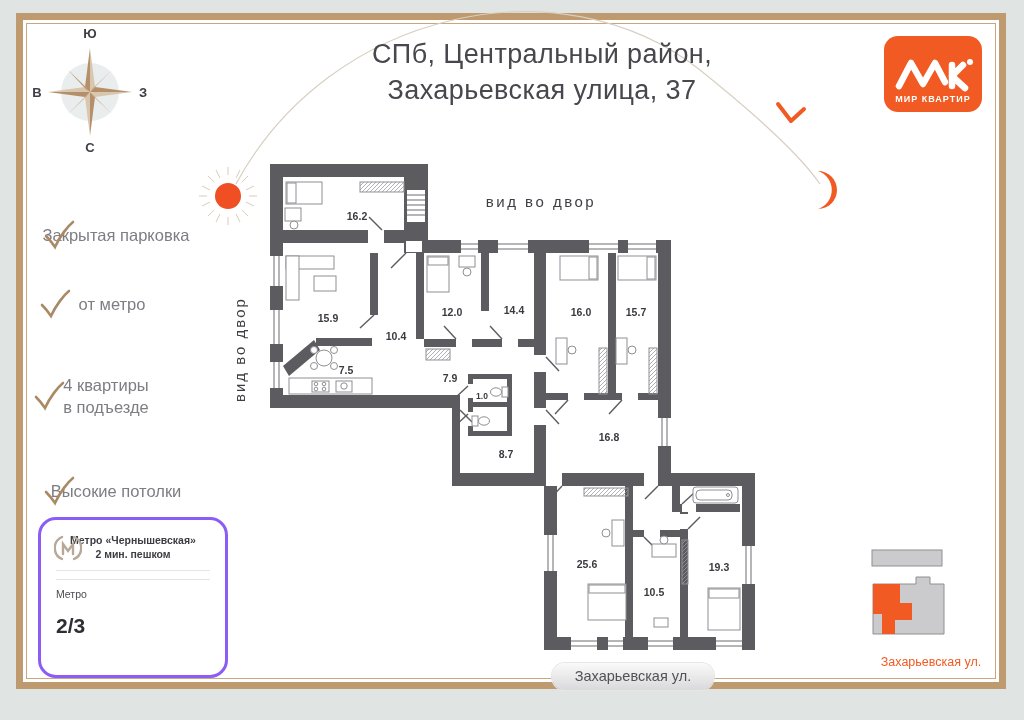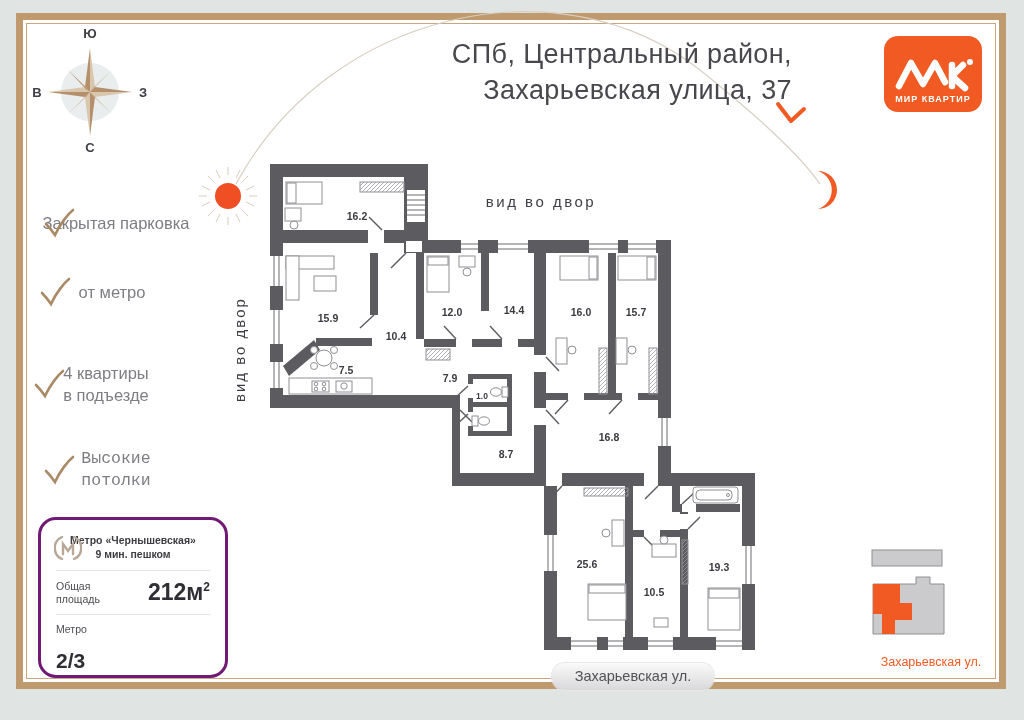--- a/index.html
+++ b/index.html
@@ -10,29 +10,29 @@
     color:#46464c;
   }
   .frame{
     position:absolute;left:16px;top:13px;width:976px;height:662px;
     background:#fff;border:7px solid #bf9a6e;
     box-shadow:inset 0 0 0 3px #fff, inset 0 0 0 4px #c9a67d;
     pointer-events:none;
   }
   .title{
     position:absolute;left:292px;top:36px;width:500px;
-    text-align:right;font-size:27px;line-height:36px;font-weight:500;
+    text-align:center;font-size:27px;line-height:36px;font-weight:500;
     color:#47474d;letter-spacing:.4px;
   }
   .logo{position:absolute;left:884px;top:36px;}
-  .feat{position:absolute;display:flex;align-items:center;gap:20px;}
+  .feat{position:absolute;display:flex;align-items:center;gap:20px;margin-top:12px;}
   .feat .txt{width:148px;text-align:center;font-size:16.5px;line-height:22px;color:#7d7d83;}
   .card{
     position:absolute;left:38px;top:517px;width:190px;height:161px;
-    box-sizing:border-box;background:#fff;border:3px solid #701a75;
+    box-sizing:border-box;background:#fff;border:3px solid #8b5cf6;
     border-radius:18px;padding:13px 13px 9px 13px;
   }
   .mrow{display:flex;align-items:center;gap:8px;}
   .mtxt{flex:1;text-align:center;}
   .mname{font-size:10.5px;font-weight:bold;color:#3c3c42;line-height:14px;}
   .mwalk{font-size:10.5px;font-weight:bold;color:#3c3c42;line-height:15px;}
   .cdiv{border-top:1px solid #e4e4e6;margin:8px 2px;}
   .arearow{display:flex;justify-content:space-between;align-items:center;padding:0 2px;}
   .alabel{font-size:10.5px;color:#4c4c52;line-height:13px;}
   .aval{font-size:23px;font-weight:bold;color:#2e2e34;}
@@ -149,51 +149,44 @@
 </div>
 <div class="feat" style="left:32px;top:362px;">
   <svg width="34" height="32" viewBox="0 0 34 32">
       <path d="M4 17 C8 21 11 25 13 28 C18 17 26 7 31 3" fill="none" stroke="#aa8a66" stroke-width="2.6" stroke-linecap="round"></path>
     </svg>
   <div class="txt">
     <div>4 квартиры</div>
     <div>в подъезде</div>
   </div>
 </div>
-<div class="feat" style="left:42px;top:448px;font-family:Liberation Mono, monospace;">
+<div class="feat" style="left:42px;top:468px;">
   <svg width="34" height="32" viewBox="0 0 34 32">
       <path d="M4 17 C8 21 11 25 13 28 C18 17 26 7 31 3" fill="none" stroke="#aa8a66" stroke-width="2.6" stroke-linecap="round"></path>
     </svg>
   <div class="txt">
       <div>Высокие потолки</div>
     </div>
 </div>
 
 <div class="card">
   <div class="mrow">
     <svg width="28" height="28" viewBox="0 0 28 28">
       <g stroke="#b7a898" stroke-width="2.4" fill="none" stroke-linecap="round">
         <path d="M8,3 A12,12 0 0 0 8,25"></path>
         <path d="M20,3 A12,12 0 0 1 20,25"></path>
         <path d="M9,20 V10 L14,17 L19,10 V20"></path>
       </g>
     </svg>
     <div class="mtxt">
       <div class="mname">Метро «Чернышевская»</div>
-      <div class="mwalk">9 мин. пешком</div>
+      <div class="mwalk">2 мин. пешком</div>
     </div>
   </div>
   <div class="cdiv"></div>
-  <div class="arearow">
-    <div class="alabel">
-      <div>Общая</div>
-      <div>площадь</div>
-    </div>
-    <div class="aval"><span>212м</span><sup>2</sup></div>
-  </div>
   <div class="cdiv"></div>
   <div class="brow">
     <div class="bcol">
       <div class="blabel">Метро</div>
       <div class="bval">2/3</div>
     </div>
   </div>
 </div>
 
 <svg class="abs" style="left:256px;top:150px" width="520" height="510" viewBox="0 0 520 510">

